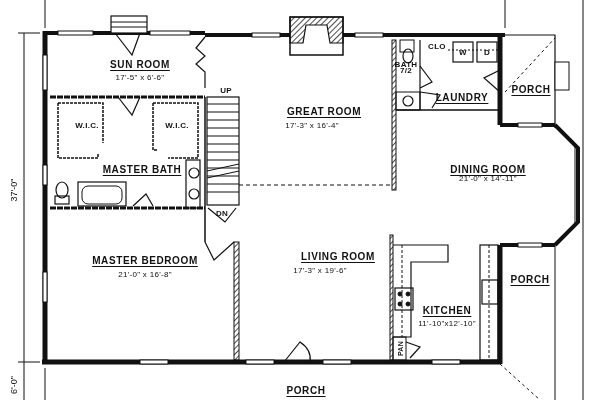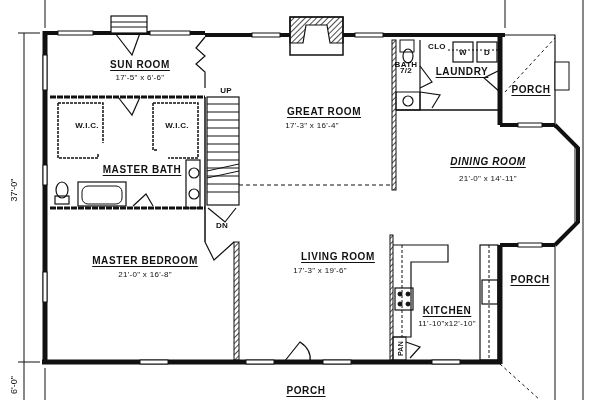--- a/index.html
+++ b/index.html
@@ -151,45 +151,45 @@
     <rect x="482" y="280" width="16" height="24" stroke-width="1.2"></rect>
   </g>
 </svg>
 
 <div class="lbl room" style="left:140px;top:59px;">SUN ROOM</div>
 <div class="lbl dim" style="left:140px;top:73px;">17'-5" x 6'-6"</div>
 
 <div class="lbl room" style="left:312px;top:106px;padding-left:24px;">GREAT ROOM</div>
 <div class="lbl dim" style="left:312px;top:121px;">17'-3" x 16'-4"</div>
 
-<div class="lbl room" style="left:488px;top:156px;font-style:italic;">DINING ROOM</div>
+<div class="lbl room" style="left:488px;top:164px;">DINING ROOM</div>
 <div class="lbl dim" style="left:488px;top:174px;">21'-0" x 14'-11"</div>
 
 <div class="lbl room" style="left:142px;top:164px;text-align:center;">MASTER BATH</div>
 
 <div class="lbl room" style="left:145px;top:255px;">MASTER BEDROOM</div>
 <div class="lbl dim" style="left:145px;top:270px;">21'-0" x 16'-8"</div>
 
 <div class="lbl room" style="left:338px;top:251px;">LIVING ROOM</div>
 <div class="lbl dim" style="left:320px;top:266px;">17'-3" x 19'-6"</div>
 
 <div class="lbl room" style="left:447px;top:305px;">KITCHEN</div>
 <div class="lbl dim" style="left:447px;top:319px;">11'-10"x12'-10"</div>
 
-<div class="lbl room" style="left:462px;top:66px;text-decoration:underline;">LAUNDRY</div>
+<div class="lbl room" style="left:462px;top:92px;text-decoration:underline;">LAUNDRY</div>
 
 <div class="lbl room" style="left:531px;top:84px;">PORCH</div>
 <div class="lbl room" style="left:530px;top:274px;">PORCH</div>
 <div class="lbl room" style="left:306px;top:385px;">PORCH</div>
 
 <div class="lbl small" style="left:87px;top:121px;">W.I.C.</div>
 <div class="lbl small" style="left:177px;top:121px;">W.I.C.</div>
 <div class="lbl small" style="left:406px;top:66px;">7/2</div>
 <div class="lbl small" style="left:406px;top:60px;text-align:center;">BATH</div>
 <div class="lbl small" style="left:437px;top:42px;">CLO</div>
 <div class="lbl small" style="left:463px;top:48px;">W</div>
 <div class="lbl small" style="left:487px;top:48px;">D</div>
 <div class="lbl small" style="left:400px;top:345px;transform:translateX(-50%) rotate(-90deg);font-size:7px;">PAN</div>
 <div class="lbl small" style="left:226px;top:86px;">UP</div>
-<div class="lbl small" style="left:222px;top:209px;margin-top:12px;">DN</div>
+<div class="lbl small" style="left:222px;top:209px;">DN</div>
 
 <div class="lbl vert" style="left:14px;top:185px;">37'-0"</div>
 <div class="lbl vert" style="left:14px;top:380px;">6'-0"</div>
 
 </body></html>

